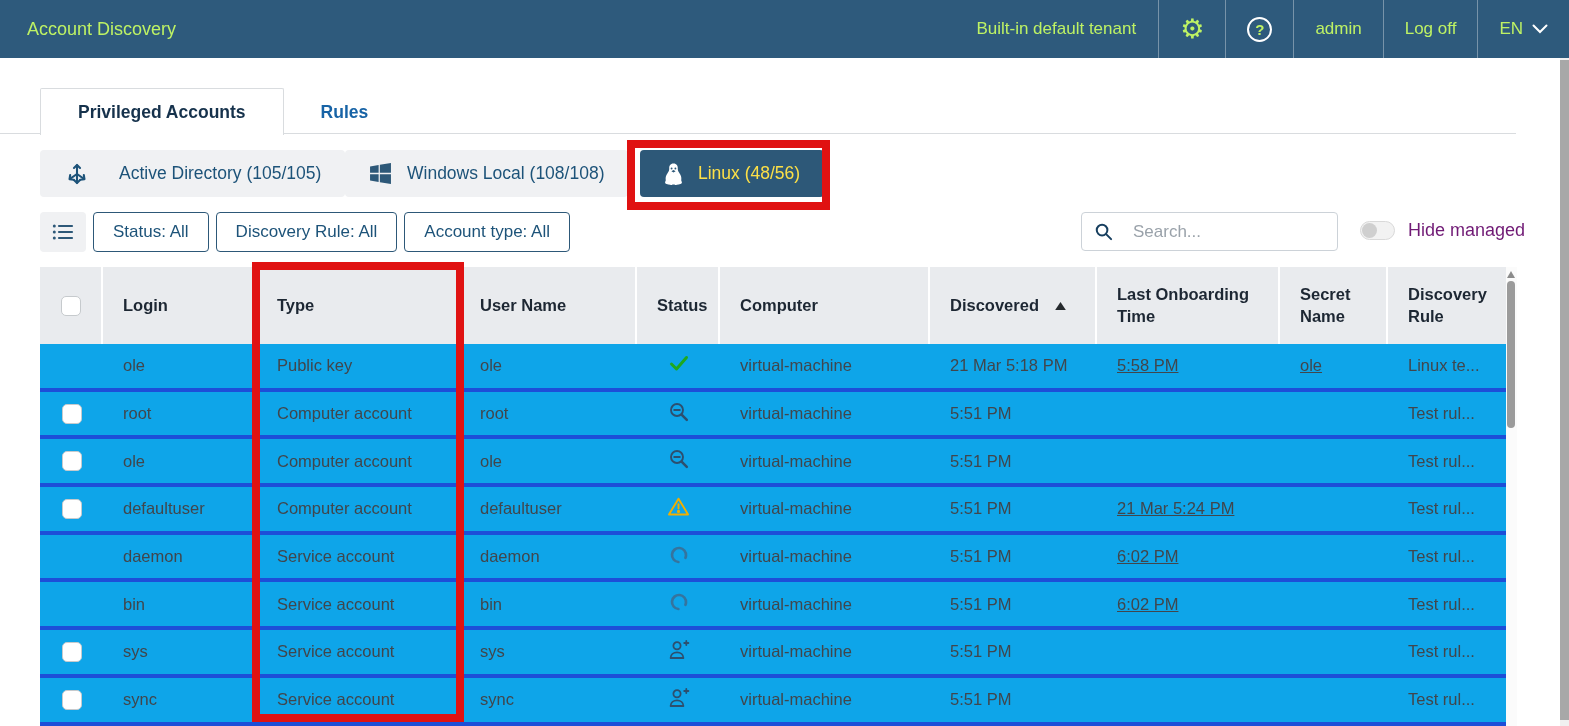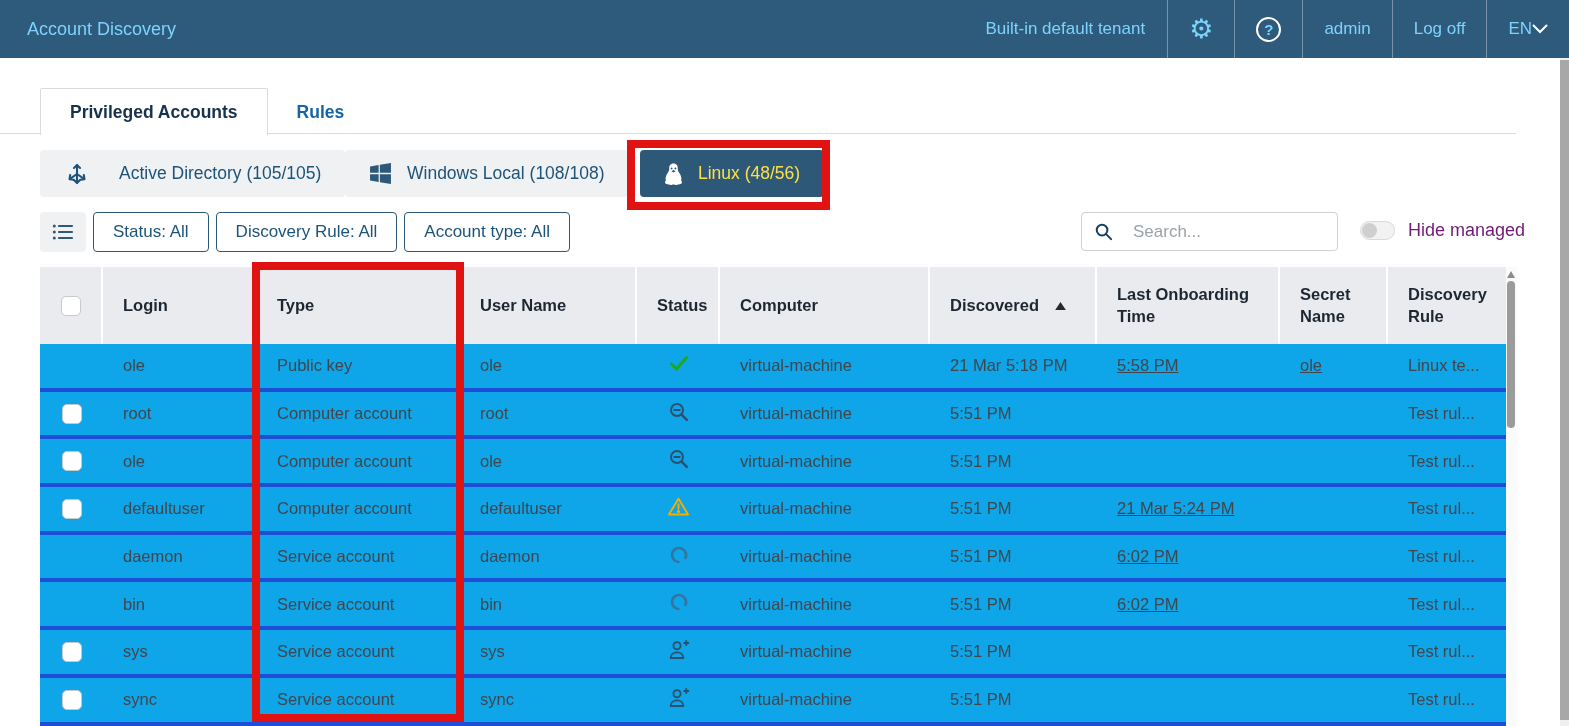--- a/index.html
+++ b/index.html
@@ -1,35 +1,35 @@
 <!DOCTYPE html>
 <html style="--topbar-bg: #2e5a7c; --accent-blue: #1d5379; --selected-bg: #2d5878; --link-tab-blue: #1763a6; --annotation-red: #e01212; --success-green: #1fa81f; --warning-amber: #f2af00; --progress-blue: #35749e; --icon-navy: #2d4f6e; --header-bg: #e9ebee;"><head>
 <meta charset="utf-8">
 <style>
   * { margin:0; padding:0; box-sizing:border-box; }
   html,body { width:1569px; height:726px; overflow:hidden; background:#fff;
     font-family:"Liberation Sans", sans-serif; position:relative; }
 
   
   .topbar { position:absolute; top:0; left:0; width:1569px; height:58px;
-    background:var(--topbar-bg); color:#7dd3fc; display:flex; align-items:stretch; }
+    background:var(--topbar-bg); color:#bef264; display:flex; align-items:stretch; }
   .tb-title { display:flex; align-items:center; padding-left:27px; font-size:18px; }
   .tb-right { margin-left:auto; display:flex; align-items:stretch; }
   .tb-text { display:flex; align-items:center; font-size:17px; padding:0 10px; }
   .tb-cell { display:flex; align-items:center; justify-content:center;
     border-left:1px solid rgba(255,255,255,.35); padding:0 21px; font-size:17px; cursor:pointer; }
   .gear { font-size:27px; line-height:1; }
   .help-circle { width:25px; height:25px; border:2px solid #fff; border-radius:50%;
     display:flex; align-items:center; justify-content:center; font-size:15px; font-weight:bold; }
-  .lang { }
+  .lang { gap:9px; }
 
   
   .tabs { position:absolute; top:88px; left:40px; display:flex; z-index:2; }
   .tab-line { position:absolute; top:133px; left:0px; width:1516px; height:1px; background:#d9dcdf; z-index:1; }
-  .tab { font-size:17.5px; font-weight:700; padding:13px 29px; cursor:pointer; }
+  .tab { font-size:17.5px; font-weight:700; padding:13px 37px; cursor:pointer; }
   .tab.active { background:#fff; border:1px solid #d9dcdf; border-bottom:none; color:#16324c;
     border-radius:2px 2px 0 0; height:47px; }
   .tab.inactive { color:var(--link-tab-blue); padding-top:14px; }
 
   
   .src-btn { position:absolute; top:150px; height:47px; display:inline-flex; align-items:center;
     gap:15px; padding:0 24px; background:#f0f1f3; border-radius:4px; font-size:17.5px;
     color:var(--accent-blue); cursor:pointer; }
   .src-btn.selected { background:var(--selected-bg); color:#fde047; }
 

